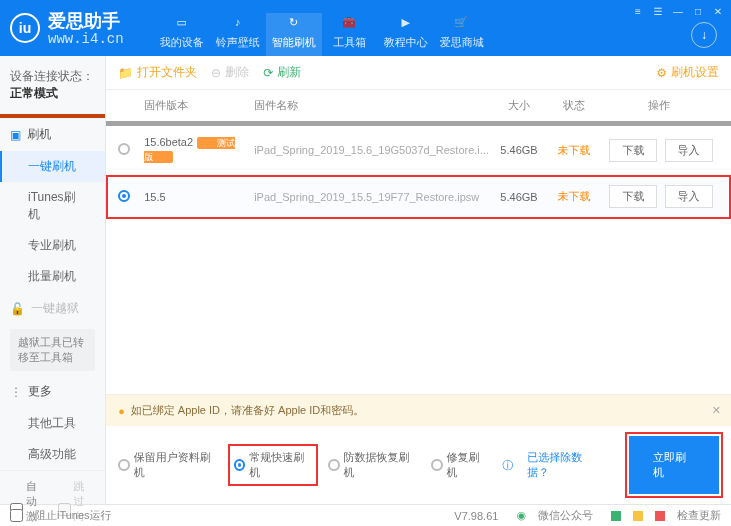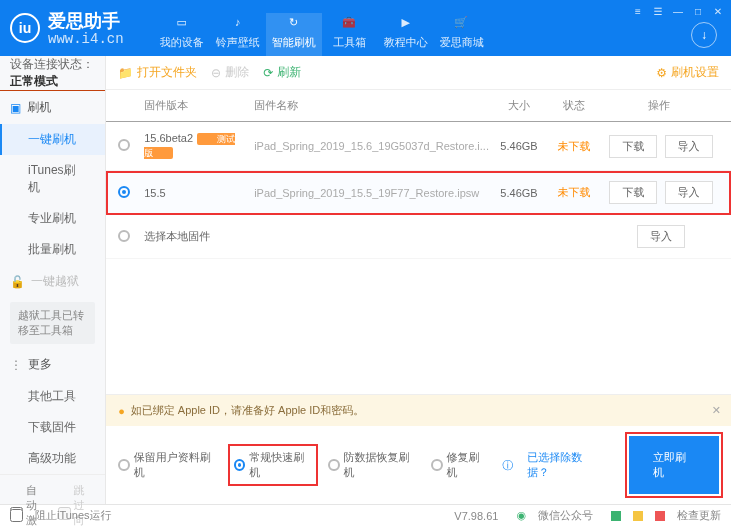--- a/index.html
+++ b/index.html
@@ -15,41 +15,41 @@
 .nav-item { width: 56px; display: flex; flex-direction: column; align-items: center; gap: 4px; padding-bottom: 6px; font-size: 11px; cursor: pointer; opacity: .85; }
 .nav-item.active { background: rgba(255,255,255,.15); opacity: 1; }
 .nav-icon { width: 18px; height: 18px; display: flex; align-items: center; justify-content: center; }
 
 .win-ctrls { position: absolute; right: 6px; top: 4px; display: flex; gap: 6px; font-size: 10px; }
 .win-btn { width: 14px; height: 14px; display: flex; align-items: center; justify-content: center; cursor: pointer; opacity: .8; }
 .dl-circle { position: absolute; right: 14px; bottom: 8px; width: 26px; height: 26px; border: 1.5px solid rgba(255,255,255,.6); border-radius: 50%; display: flex; align-items: center; justify-content: center; }
 
 .body { display: flex; height: 448px; }
 .sidebar { width: 154px; background: #f7f8fa; border-right: 1px solid #e8e8e8; display: flex; flex-direction: column; font-size: 12px; }
-.conn-status { padding: 0 10px; color: #666; border-bottom: 1px solid #c2410c; }
+.conn-status { padding: 12px 10px; color: #666; border-bottom: 4px solid #c2410c; }
 .conn-status b { color: #333; }
 
 .side-group { }
 .side-head { display: flex; align-items: center; gap: 6px; padding: 8px 10px; color: #555; cursor: pointer; }
 .side-item { padding: 7px 18px 7px 28px; color: #666; cursor: pointer; }
 .side-item.active { background: #e8f1fd; color: #1a88f4; border-left: 2px solid #1a88f4; padding-left: 26px; }
 .side-chip { margin: 4px 10px; padding: 6px 8px; background: #eef0f2; color: #888; font-size: 11px; border-radius: 2px; }
 
 .sidebar-bottom { margin-top: auto; border-top: 1px solid #eee; }
 .opt-row { display: flex; gap: 10px; padding: 8px 10px; font-size: 11px; color: #888; }
 .opt-row label { display: flex; align-items: center; gap: 3px; }
 
 .main { flex: 1; display: flex; flex-direction: column; position: relative; }
 .toolbar { height: 34px; display: flex; align-items: center; padding: 0 12px; gap: 14px; font-size: 12px; border-bottom: 1px solid #eee; }
 .tb-item { display: flex; align-items: center; gap: 4px; color: #666; cursor: pointer; }
 .tb-item.orange { color: #f5a623; }
 .tb-item.disabled { color: #ccc; }
 .tb-spacer { flex: 1; }
 
-.thead { display: flex; padding: 8px 12px; font-size: 11px; color: #888; border-bottom: 1px solid #a3a3a3; }
+.thead { display: flex; padding: 8px 12px; font-size: 11px; color: #888; border-bottom: 5px solid #a3a3a3; }
 .col-radio { width: 26px; }
 .col-ver { width: 110px; }
 .col-name { flex: 1; }
 .col-size { width: 60px; text-align: center; }
 .col-state { width: 50px; text-align: center; }
 .col-ops { width: 120px; text-align: center; }
 
 .trow { display: flex; align-items: center; padding: 10px 12px; font-size: 11px; color: #666; border-bottom: 1px solid #f5f5f5; }
 .trow.selected { outline: 2px solid #e33; outline-offset: -2px; background: #fafcff; }
 .radio { width: 12px; height: 12px; border: 2px solid #bbb; border-radius: 50%; display: inline-block; position: relative; }
@@ -144,21 +144,20 @@
         <span>一键越狱</span>
       </div>
       <div class="side-chip">越狱工具已转移至工具箱</div>
     </div>
     <div class="side-group">
       <div class="side-head">
         <span style="color:#888">⋮</span>
         <span>更多</span>
       </div>
       <div class="side-item">其他工具</div>
-      <div class="side-item">下载固件</div>
       <div class="side-item">高级功能</div>
     </div>
 
     <div class="sidebar-bottom">
       <div class="opt-row">
         <label>
             <input type="checkbox" style="">
             <span>自动激活</span>
           </label>
         <label style="color:#ccc">
@@ -217,30 +216,20 @@
       <div class="col-ver">15.5</div>
       <div class="col-name" style="color:#aaa">iPad_Spring_2019_15.5_19F77_Restore.ipsw</div>
       <div class="col-size">5.46GB</div>
       <div class="col-state state-orange">未下载</div>
       <div class="col-ops">
         <span class="op-btn">下载</span>
         <span class="op-btn">导入</span>
       </div>
     </div>
 
-    <div class="trow">
-      <div class="col-radio"><span class="radio"></span></div>
-      <div class="col-ver" style="flex:1">选择本地固件</div>
-      <div class="col-name"></div>
-        <div class="col-size"></div>
-        <div class="col-state"></div>
-      <div class="col-ops">
-        <span class="op-btn">导入</span>
-      </div>
-    </div>
 
     <div class="bottom-panel">
       <div class="warn-bar">
         <span style="color:#f5a623">●</span>
         <span>如已绑定 Apple ID，请准备好 Apple ID和密码。</span>
         <span class="warn-close">✕</span>
       </div>
       <div class="mode-row">
         <span class="mode-opt">
             <span class="radio"></span>

